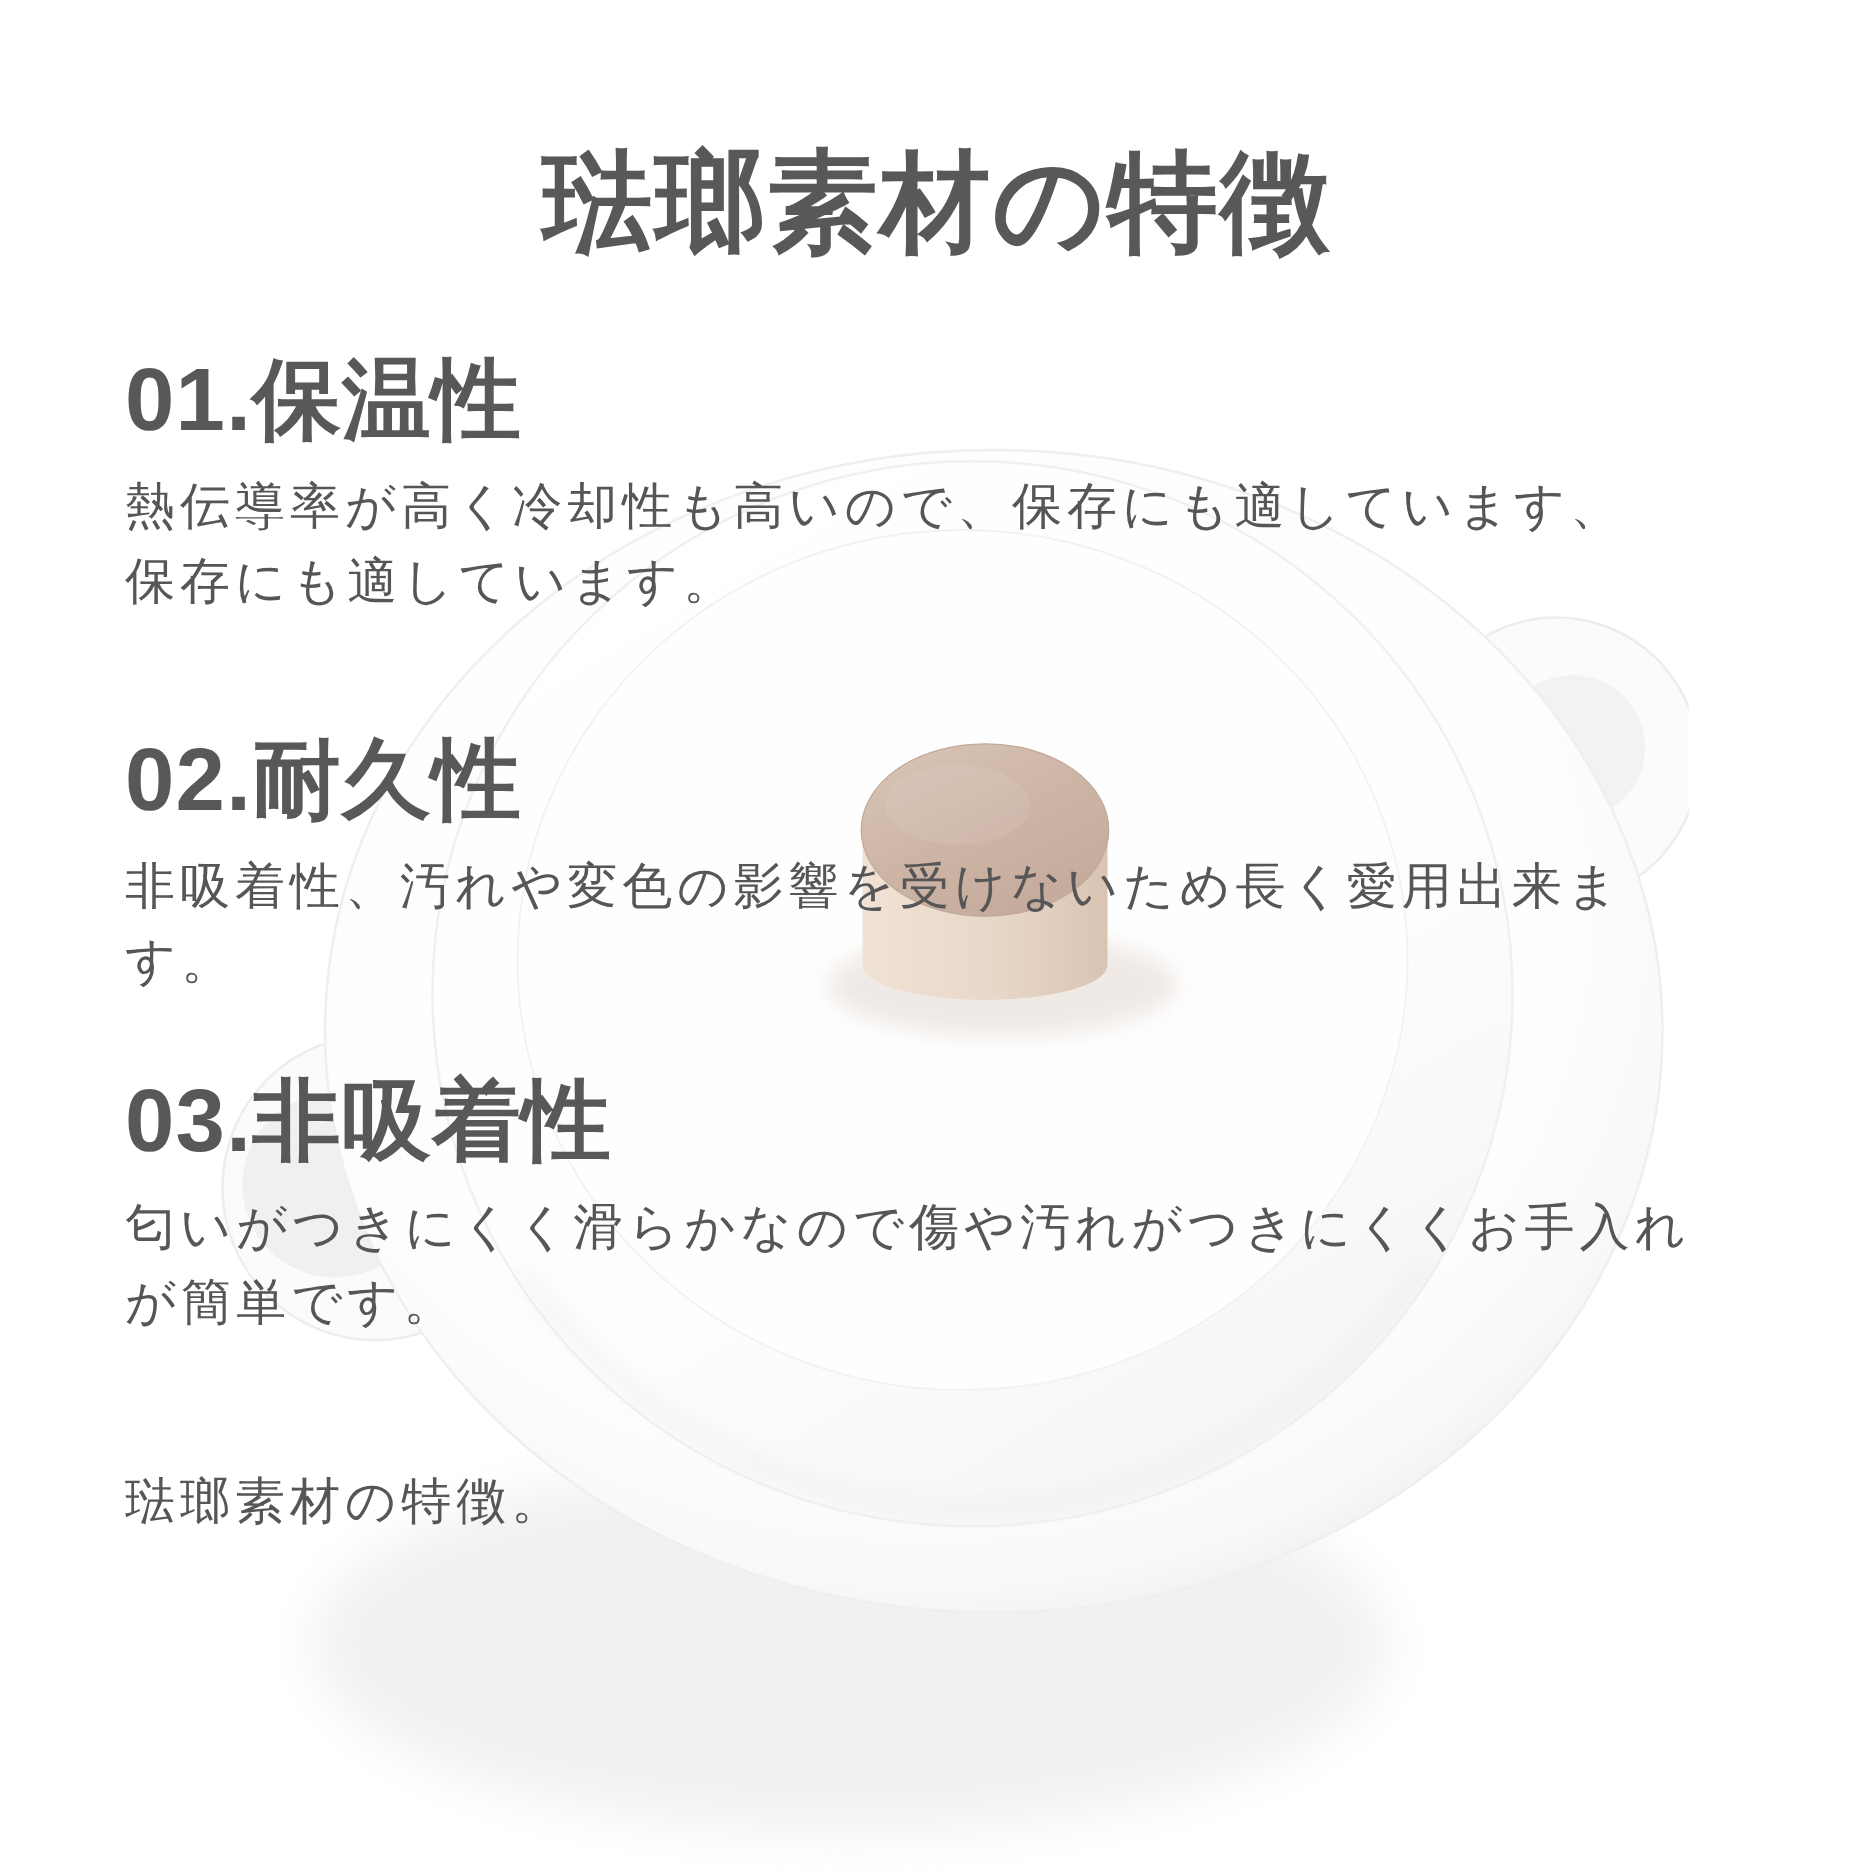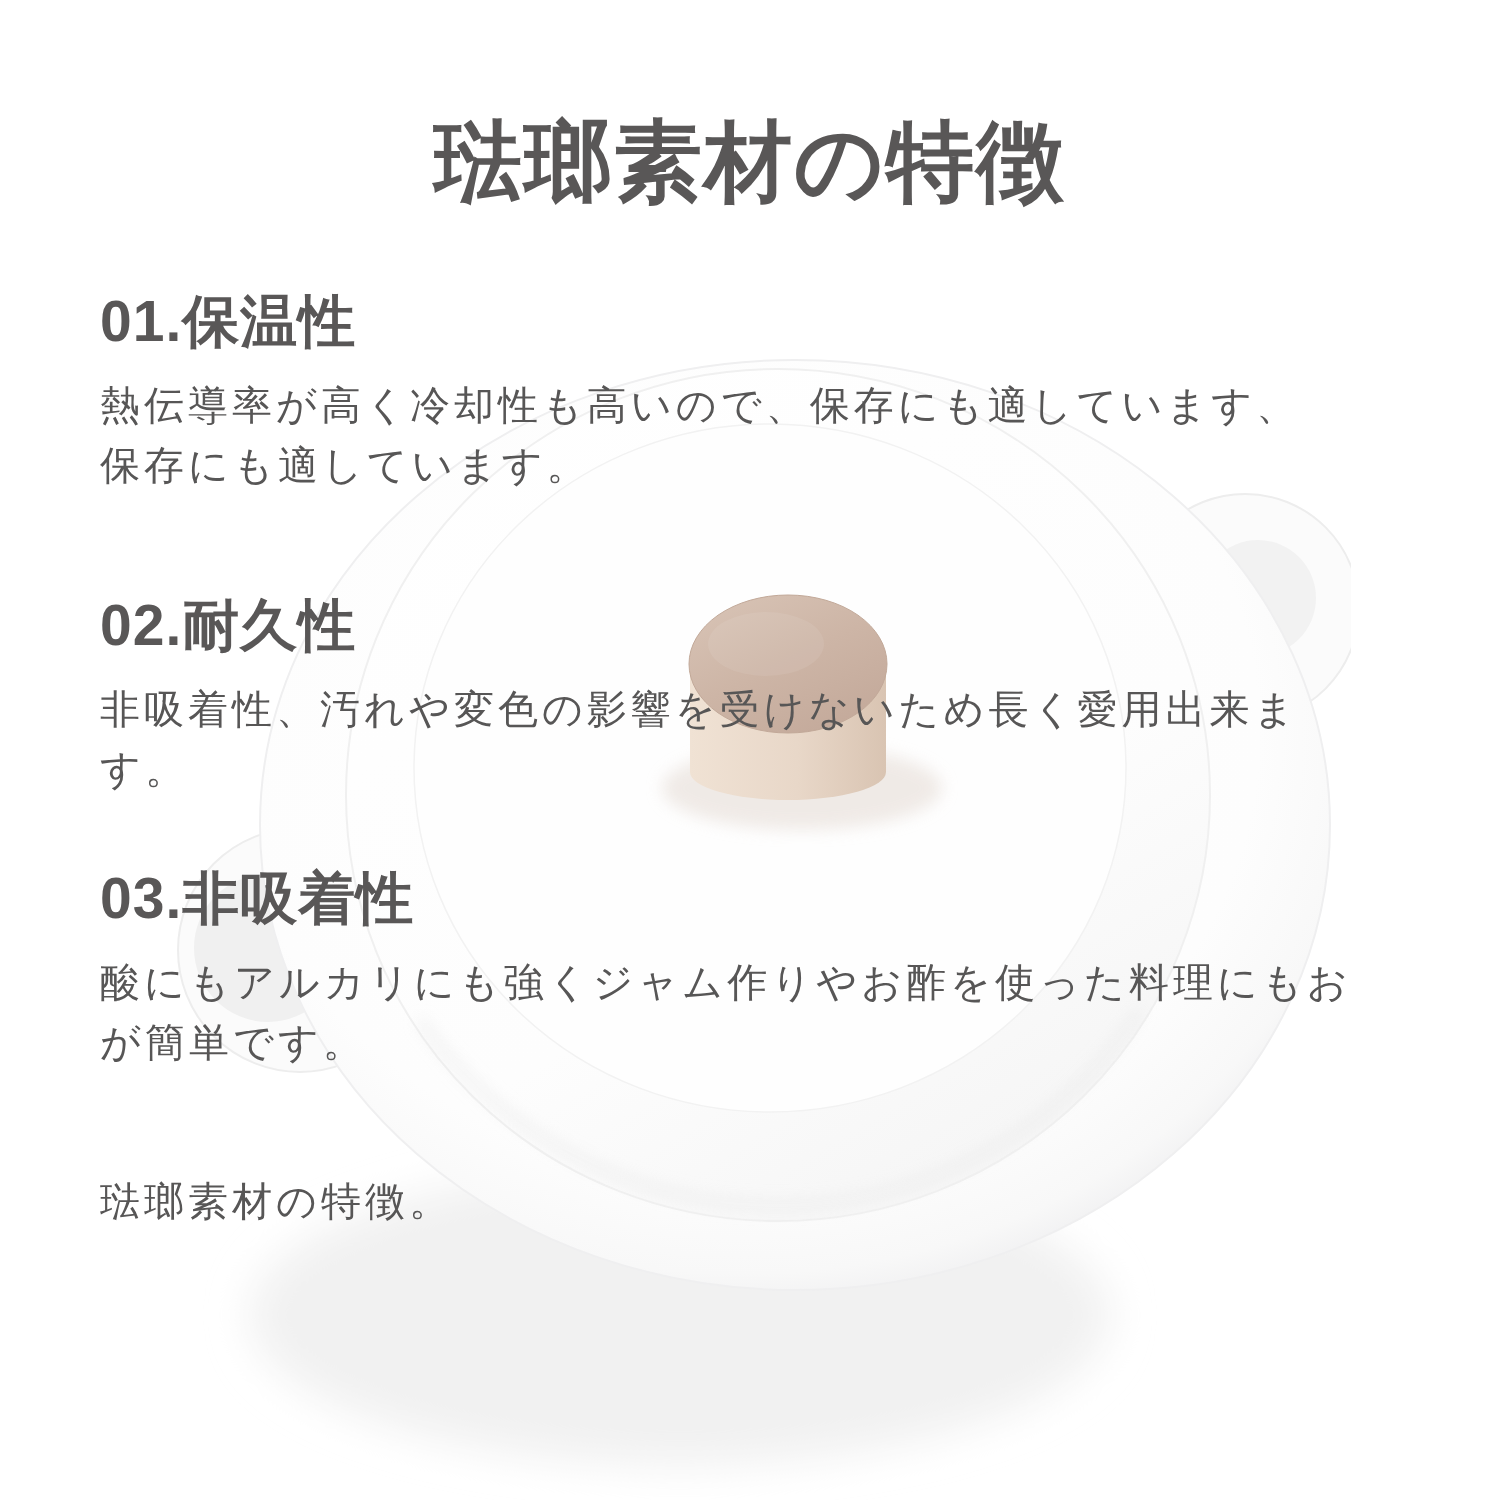--- a/index.html
+++ b/index.html
@@ -17,21 +17,21 @@
   }
   .page-title{
     position:absolute;left:0;top:112px;width:1500px;z-index:2;
     text-align:center;
     font-size:88px;font-weight:bold;line-height:100px;
     letter-spacing:2px;
     color:#595757;
   }
   .section{position:absolute;left:100px;width:1340px;z-index:2;}
   .section-heading{
-    font-size:57px;font-weight:bold;line-height:84px;
+    font-size:71px;font-weight:bold;line-height:84px;
     letter-spacing:1px;color:#595757;
   }
   .section-body{
     margin-top:12px;
     font-size:40px;font-weight:normal;line-height:60px;
     letter-spacing:4px;color:#575656;
   }
   .sec-1{top:279px;}
   .sec-2{top:583px;}
   .sec-3{top:856px;}
@@ -116,21 +116,21 @@
     <div class="section-heading">02.耐久性</div>
     <div class="section-body">
       <div>非吸着性、汚れや変色の影響を受けないため長く愛用出来ま</div>
       <div>す。</div>
     </div>
   </div>
 
   <div class="section sec-3">
     <div class="section-heading">03.非吸着性</div>
     <div class="section-body">
-      <div>酸にもアルカリにも強くジャム作りやお酢を使った料理にもお</div>
+      <div>匂いがつきにくく滑らかなので傷や汚れがつきにくくお手入れ</div>
       <div>が簡単です。</div>
     </div>
   </div>
 
   <div class="section sec-4">
     <div class="section-body">
       <div>琺瑯素材の特徴。</div>
     </div>
   </div>
 

